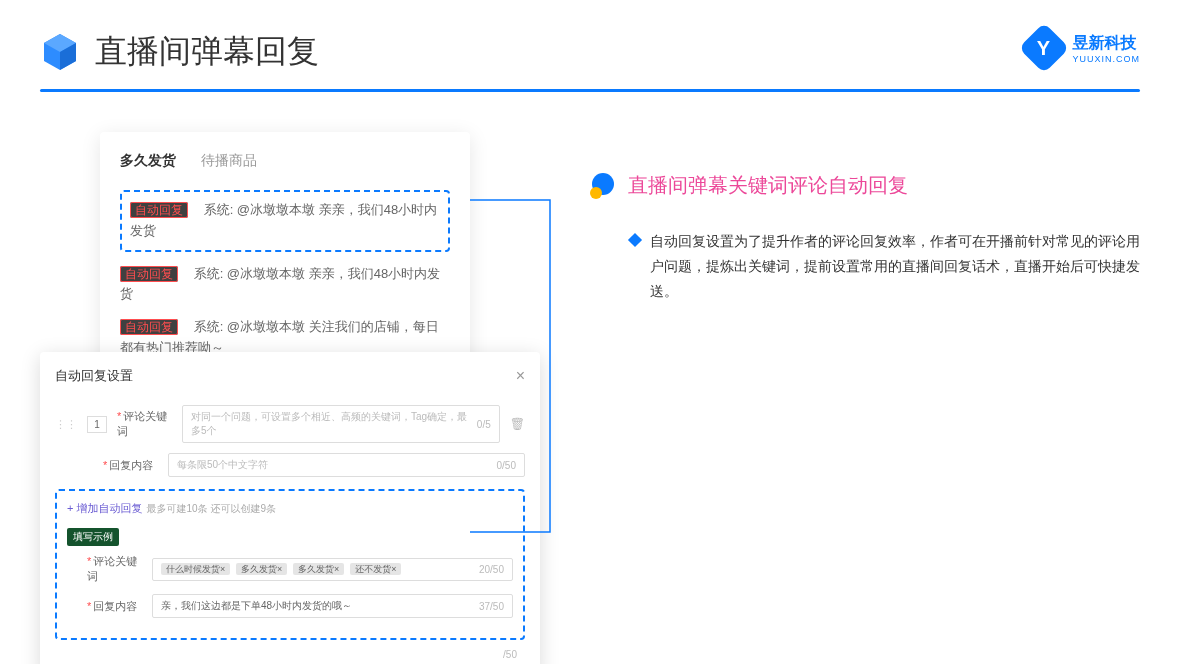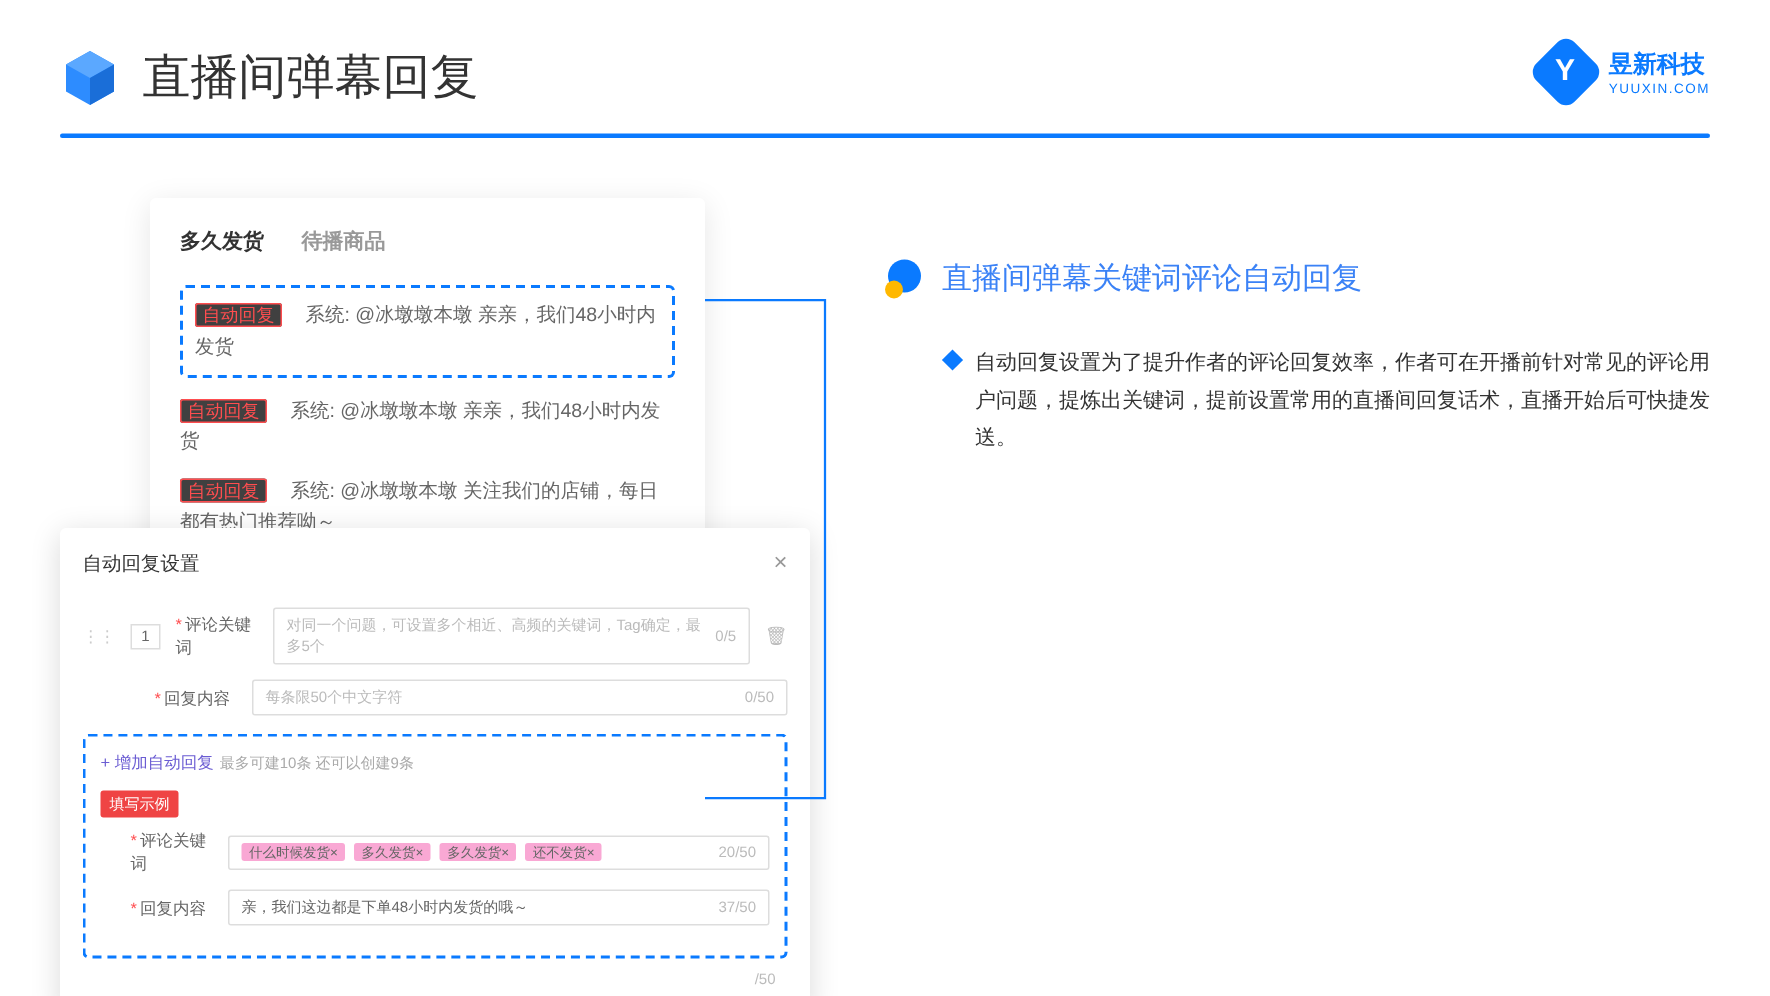--- a/index.html
+++ b/index.html
@@ -12,47 +12,47 @@
 .brand-icon{width:36px;height:36px;background:#0a7aff;border-radius:8px;display:flex;align-items:center;justify-content:center;color:#fff;font-weight:bold;font-size:20px;transform:rotate(45deg);margin-right:10px;}
 .brand-icon span{transform:rotate(-45deg);}
 .brand-text{display:flex;flex-direction:column;}
 .brand-name{color:#0a7aff;font-size:16px;font-weight:bold;}
 .brand-sub{color:#0a7aff;font-size:9px;letter-spacing:1px;}
 .divider{height:3px;background:#0a7aff;margin:0 40px;border-radius:2px;}
 .content{display:flex;padding:40px;gap:50px;}
 .left-panel{flex:0 0 500px;position:relative;}
 .card1{position:absolute;top:0;left:60px;width:370px;background:#fff;box-shadow:0 4px 20px rgba(0,0,0,0.1);border-radius:4px;padding:20px;}
 .tabs{display:flex;gap:25px;margin-bottom:20px;font-size:14px;}
-.tab{color:#999;font-weight:bold;}
+.tab{color:#999;}
 .tab.active{color:#333;font-weight:bold;}
 .comment-item{margin-bottom:12px;font-size:13px;color:#666;line-height:1.6;}
 .auto-tag{background:#404040;color:#ff4d4f;border:1px solid #ff4d4f;padding:0 4px;font-size:12px;border-radius:2px;margin-right:12px;}
 .highlight-box{border:2px dashed #0a7aff;border-radius:4px;padding:8px;margin-bottom:12px;}
 .card2{position:absolute;top:220px;left:0;width:500px;background:#fff;box-shadow:0 4px 20px rgba(0,0,0,0.15);border-radius:4px;padding:15px;}
 .card2-header{display:flex;justify-content:space-between;align-items:flex-start;margin-bottom:20px;font-size:13px;color:#333;}
 .close-x{color:#999;font-size:16px;cursor:pointer;}
 .form-row{display:flex;align-items:center;gap:10px;margin-bottom:10px;font-size:11px;}
 .row-num{width:20px;text-align:center;color:#666;border:1px solid #ddd;padding:2px;font-size:10px;}
 .req-dot{color:#ff4d4f;margin-right:2px;}
 .label{color:#666;width:55px;font-size:11px;}
 .input-box{flex:1;border:1px solid #ddd;border-radius:2px;padding:4px 8px;color:#bbb;font-size:10px;display:flex;justify-content:space-between;align-items:center;}
 .cnt{color:#bbb;font-size:10px;}
 .trash{color:#bbb;font-size:12px;}
 .highlight-box2{border:2px dashed #0a7aff;border-radius:4px;padding:10px;margin-top:12px;}
 .add-link{color:#6b5dd3;font-size:11px;margin-bottom:10px;display:flex;align-items:center;gap:4px;text-align:right;}
 .add-hint{color:#aaa;font-size:10px;}
-.example-badge{background:#ef4444;color:#fff;font-size:10px;padding:2px 6px;border-radius:2px;display:inline-block;margin-bottom:8px;}
-.tag-chip{background:#f9a8d4;border-radius:2px;padding:1px 5px;font-size:9px;color:#666;margin-right:3px;}
+.example-badge{background:#14532d;color:#fff;font-size:10px;padding:2px 6px;border-radius:2px;display:inline-block;margin-bottom:8px;}
+.tag-chip{background:#e5e5e5;border-radius:2px;padding:1px 5px;font-size:9px;color:#666;margin-right:3px;}
 .connector{position:absolute;top:60px;left:430px;width:90px;height:350px;pointer-events:none;}
 .right-panel{flex:1;padding-top:40px;}
 .section-title{display:flex;align-items:center;gap:12px;margin-bottom:30px;}
 .dot-icon{width:26px;height:26px;position:relative;}
 .dot-blue{width:22px;height:22px;background:#0a7aff;border-radius:50%;position:absolute;top:0;left:2px;}
 .dot-yellow{width:12px;height:12px;background:#ffb800;border-radius:50%;position:absolute;bottom:0;left:0;}
-.section-title-text{font-size:20px;color:#3b82f6;font-weight:500;}
+.section-title-text{font-size:20px;color:#ec4899;font-weight:500;}
 .bullet-item{display:flex;gap:10px;margin-bottom:25px;padding-left:40px;}
 .diamond{width:10px;height:10px;background:#0a7aff;transform:rotate(45deg);margin-top:6px;flex-shrink:0;}
 .bullet-text{font-size:14px;color:#333;line-height:1.8;}
 </style>
 </head>
 <body>
 
 <div class="header">
   <div class="logo-cube">
     <svg viewBox="0 0 40 40">

